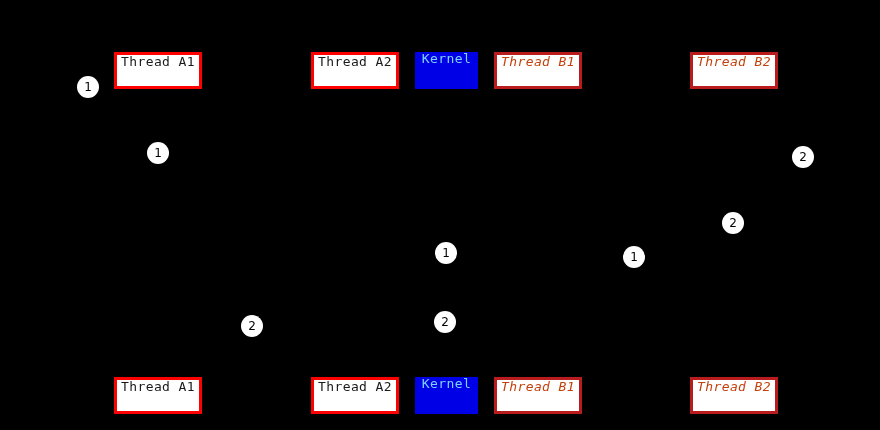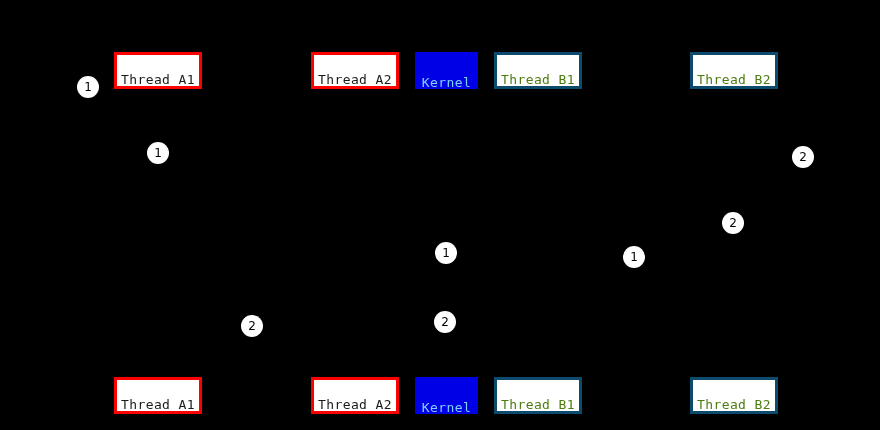--- a/index.html
+++ b/index.html
@@ -39,37 +39,38 @@
     border-bottom: 4px solid transparent;
   }
   .arrowhead.right { border-left: 8px solid #000000; }
   .arrowhead.left  { border-right: 8px solid #000000; }
 
   
   .participant {
     position: absolute;
     box-sizing: border-box;
     display: flex;
-    align-items: flex-end;
+    align-items: flex-start;
     justify-content: center;
     height: 37px;
     font-size: 13px;
     letter-spacing: 0.4px;
     white-space: nowrap;
     line-height: 1;
   }
   .participant.red {
     border: 3px solid #ff0000;
     background: #ffffff;
     color: #1a1a1a;
   }
   .participant.blue {
-    border: 3px solid #0c4a6e;
+    border: 3px solid #b91c1c;
     background: #ffffff;
-    color: #4d7c0f;
+    color: #c2410c;
+    font-style: italic;
   }
   .participant.solid-blue {
     border: 0;
     background: #0000e6;
     color: #7dd3fc;
   }
 
   
   .badge {
     position: absolute;

